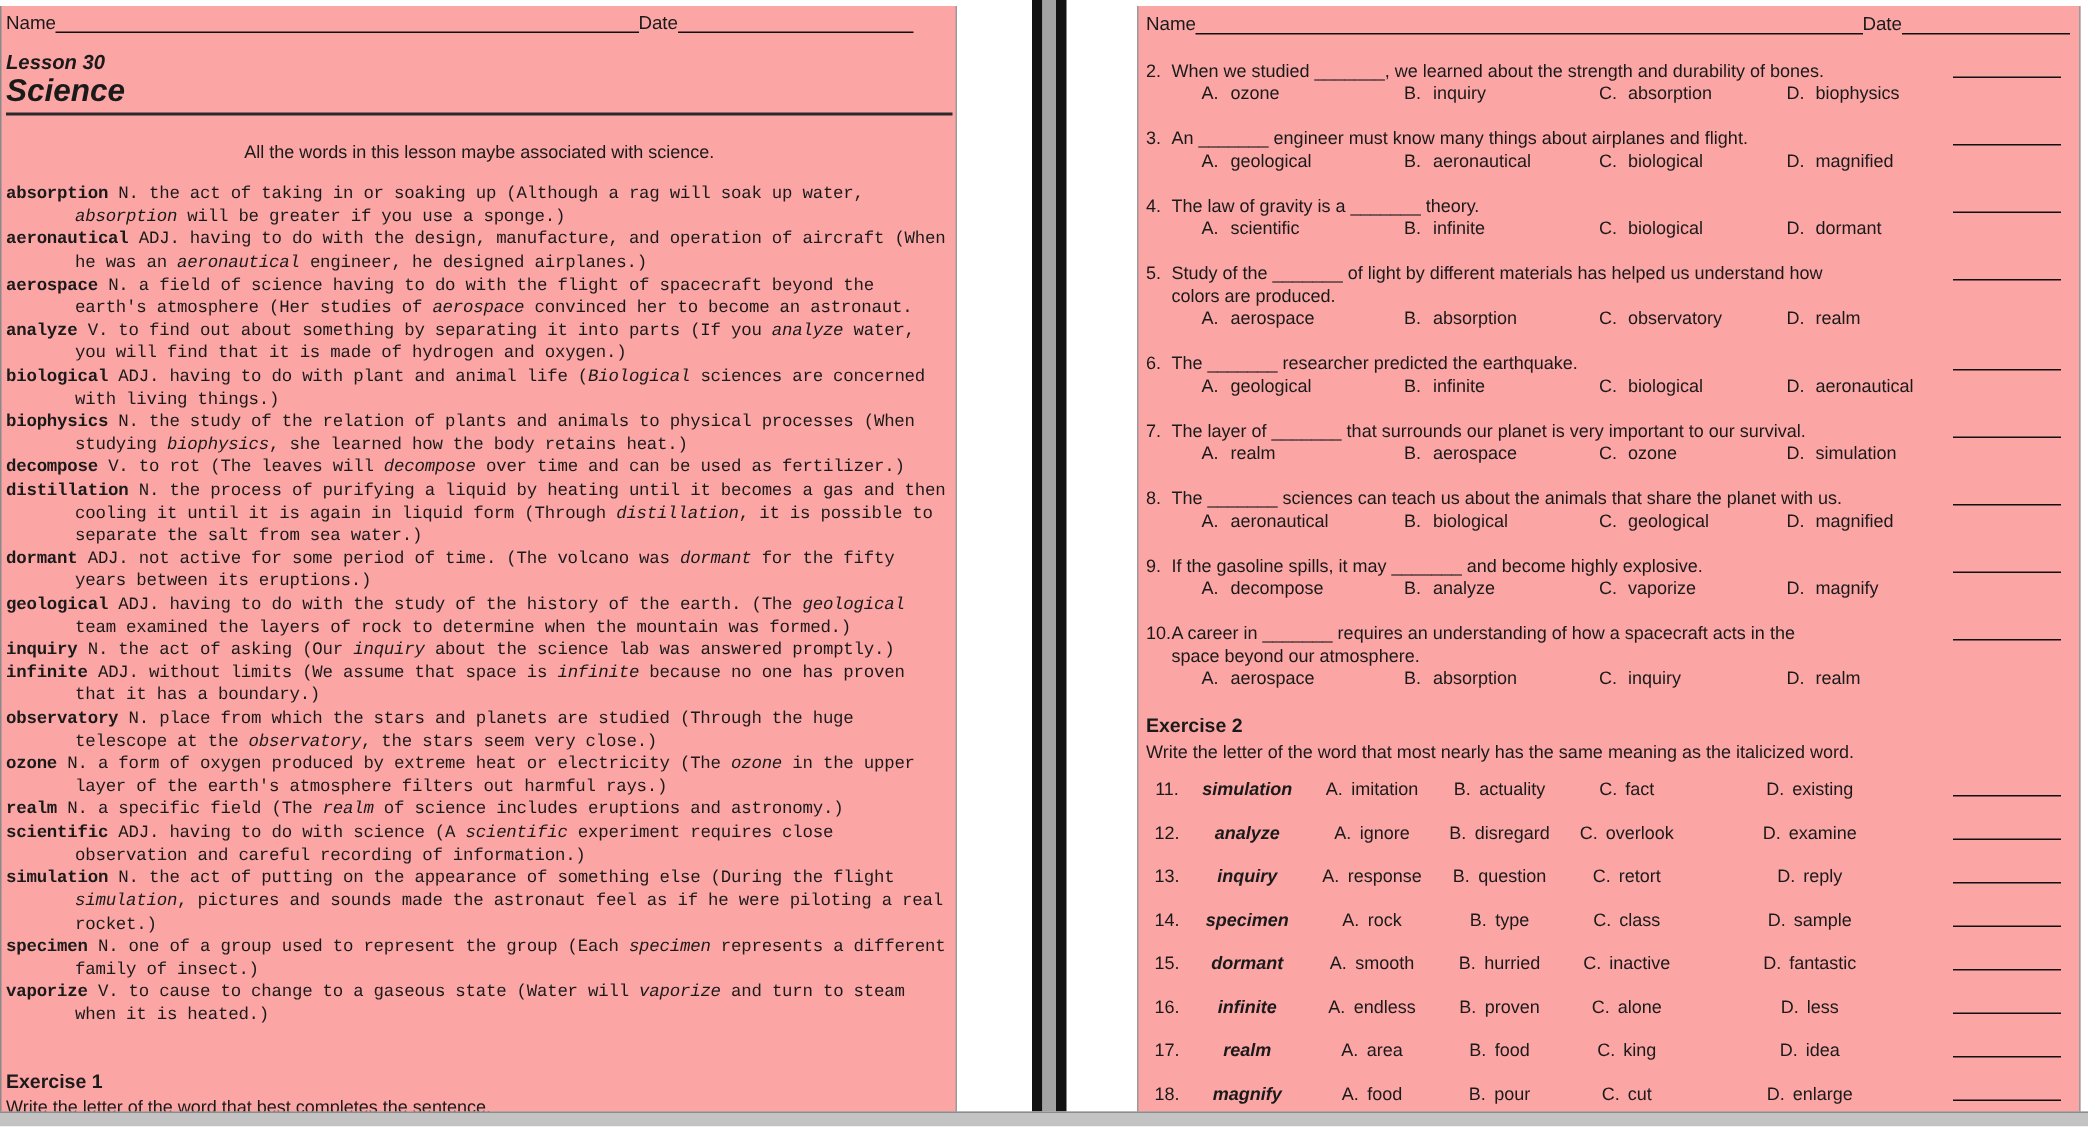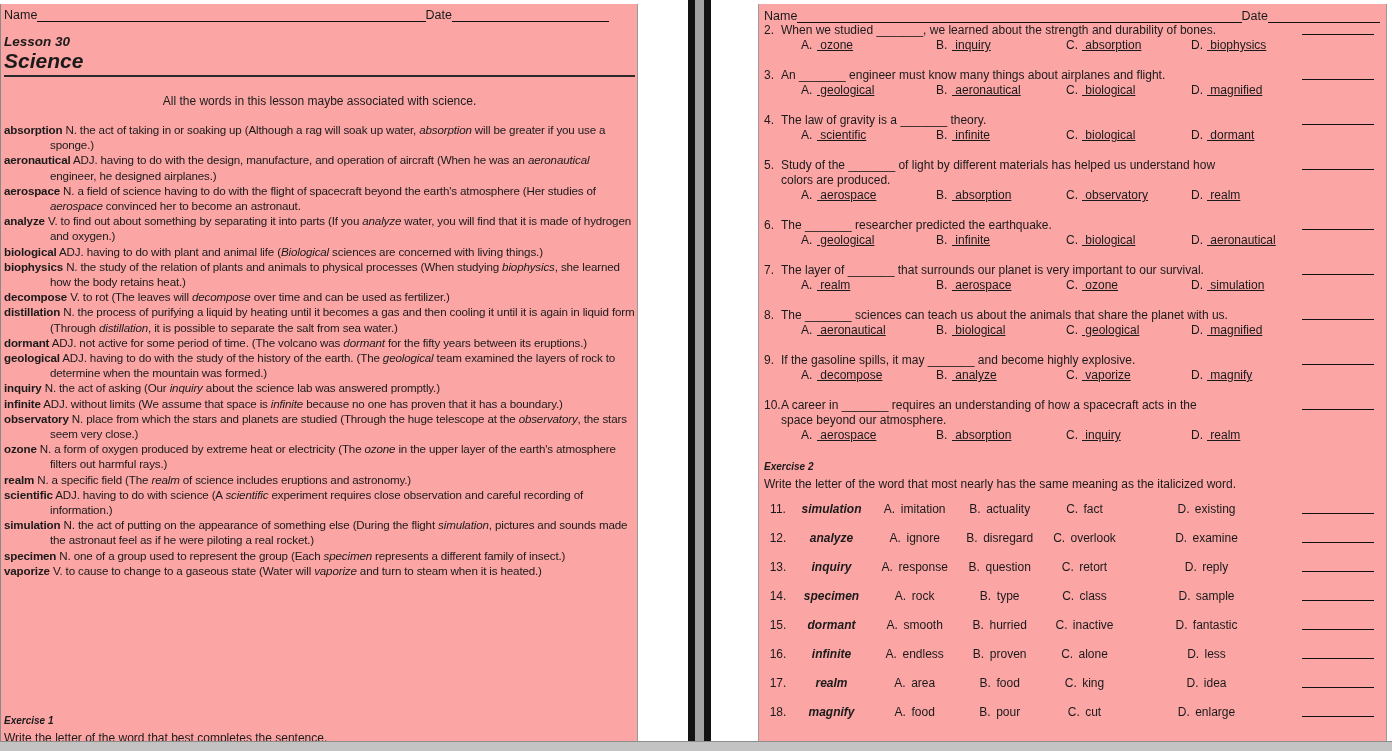--- a/index.html
+++ b/index.html
@@ -16,35 +16,35 @@
   .dlineL{width:157px;}
   .endpadL{width:26px;flex:0 0 auto;}
   .dlineR{width:112px;}
 
   .lesson{font-size:13.5px;font-weight:bold;font-style:italic;margin-top:12px;}
   .title{font-size:21px;font-weight:bold;font-style:italic;margin-top:1px;line-height:22px;}
   .rule{border-top:2.6px solid #2a2a2a;margin-top:3px;}
   .intro{font-size:12px;margin-top:17px;text-align:center;}
 
   .entries{margin-top:14px;}
-  .entry{margin:0;padding-left:46px;text-indent:-46px;font-size:11.6px;line-height:15.2px;letter-spacing:-0.15px;}
+  .entry{margin:0;padding-left:46px;text-indent:-46px;font-size:11.6px;line-height:15.2px;letter-spacing:-0.15px;font-family:Liberation Mono, monospace;}
   .entry .term{font-weight:bold;}
   .it{font-style:italic;}
 
-  .exh{font-style:italic;font-weight:bold;font-size:10px;line-height:18px;}
+  .exh{font-weight:bold;font-size:13px;line-height:18px;}
   .exi{font-size:12px;line-height:15px;margin-top:1px;}
   .ex1{position:absolute;left:3px;top:708px;width:620px;}
 
-  .questions{}
+  .questions{margin-top:17px;}
   .q{position:relative;font-size:12px;line-height:15px;margin-bottom:15px;padding-right:95px;}
   .qnum{display:inline-block;min-width:17px;}
   .stem{white-space:nowrap;}
   .stem2{padding-left:17px;white-space:nowrap;}
   .stem2:empty{display:none;}
-  .opts{padding-left:37px;display:grid;grid-template-columns:135px 130px 125px auto;white-space:nowrap;text-decoration:underline;}
+  .opts{padding-left:37px;display:grid;grid-template-columns:135px 130px 125px auto;white-space:nowrap;}
   .letter{display:inline-block;min-width:16px;}
   .blank{border-bottom:1.6px solid #101010;}
   .qblank{position:absolute;right:6px;top:10px;width:72px;height:1px;}
 
   .ex2h{margin-top:12px;}
   .matching{margin-top:10px;text-align:center;}
   .m{position:relative;display:flex;font-size:12px;line-height:15px;margin-bottom:14px;padding-right:95px;white-space:nowrap;}
   .mnum{flex:0 0 28px;}
   .mword{flex:0 0 79px;font-weight:bold;font-style:italic;}
   .opts2{flex:1 1 auto;display:grid;grid-template-columns:85px 85px 85px auto;}

